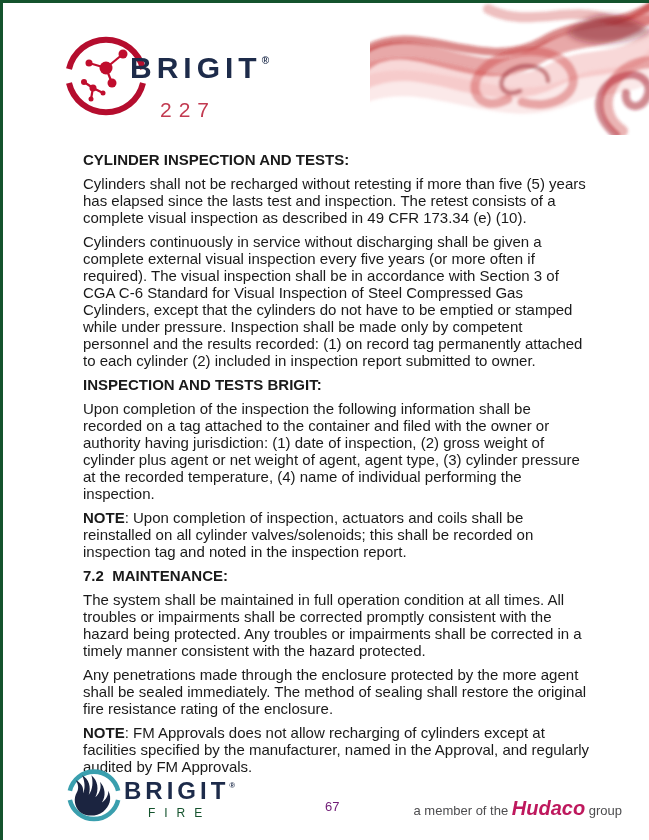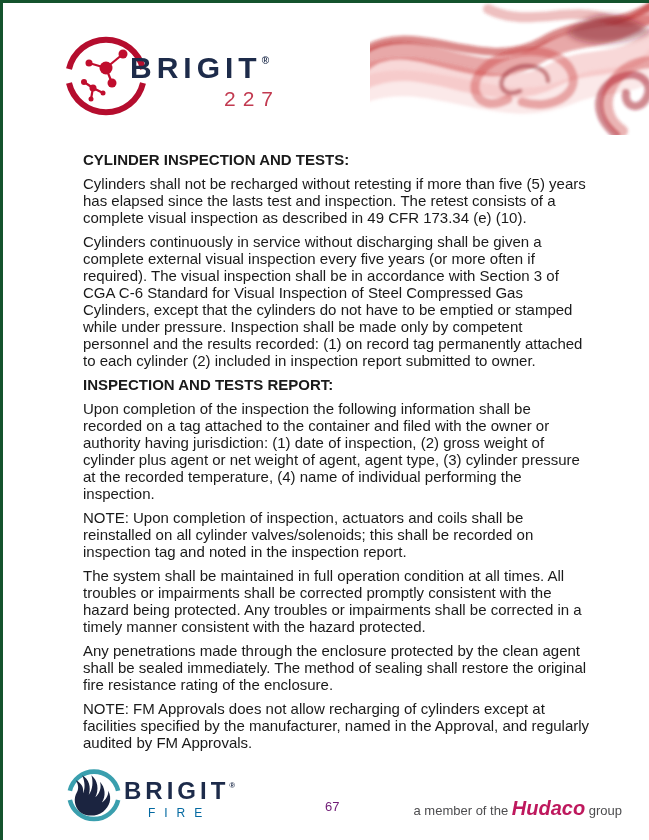--- a/index.html
+++ b/index.html
@@ -15,37 +15,37 @@
   
   .header{position:relative;height:148px;}
   .smoke{position:absolute;top:0;right:0;width:280px;height:132px;}
   .logo-mark{position:absolute;left:57px;top:28px;}
   .wordmark{position:absolute;left:127px;top:50px;line-height:1;}
   .wordmark .brand{
     font-size:30px;font-weight:700;letter-spacing:5px;color:#1d2b4a;
   }
   .wordmark .reg{font-size:10px;font-weight:700;color:#1d2b4a;vertical-align:14px;}
   .wordmark .product{
-    display:block;text-align:right;margin-top:5px;margin-left:30px;width:120px;
+    display:block;text-align:left;margin-top:16px;margin-left:30px;width:120px;
     font-size:21px;letter-spacing:7px;color:#c23a50;font-weight:400;
   }
   
   .content{padding:0 52px 0 80px;font-size:15px;line-height:17px;}
   .content p{margin:0 8px 7px 0;}
   .content .h{font-weight:700;white-space:pre-wrap;margin:0 0 7px 0;}
-  .content .b{font-weight:400;}
+  .content .b{font-weight:700;}
   
   .footer{position:absolute;left:0;bottom:0;width:100%;height:80px;}
   .f-logo{position:absolute;left:61px;top:0;}
   .f-word{position:absolute;left:121px;top:18px;line-height:1;}
   .f-word .brand{font-size:24px;font-weight:700;letter-spacing:4px;color:#1d2b4a;}
   .f-word .reg{font-size:8px;font-weight:700;color:#1d2b4a;vertical-align:11px;}
   .f-word .division{
     display:block;text-align:center;margin-top:4px;
-    font-size:12px;letter-spacing:9px;color:#0369a1;font-weight:400;
+    font-size:12px;letter-spacing:9px;color:#14532d;font-weight:400;
   }
   .page-num{position:absolute;left:322px;top:38px;font-size:13px;color:#701a75;}
   .member{position:absolute;right:28px;top:36px;font-size:13px;color:#4d4d4f;white-space:nowrap;}
   .member .hudaco{font-size:20px;font-weight:700;font-style:italic;color:#be185d;}
 </style>
 </head>
 <body>
 
 <div class="page">
 
@@ -105,26 +105,27 @@
       <span class="brand">BRIGIT</span><span class="reg">®</span>
       <span class="product">227</span>
     </div>
   </div>
 
   <div class="content">
     <p class="h">CYLINDER INSPECTION AND TESTS:</p>
     <p>Cylinders shall not be recharged without retesting if more than five (5) years has elapsed since the lasts test and inspection. The retest consists of a complete visual inspection as described in 49 CFR 173.34 (e) (10).</p>
     <p>Cylinders continuously in service without discharging shall be given a complete external visual inspection every five years (or more often if required). The visual inspection shall be in accordance with Section 3 of CGA C-6 Standard for Visual Inspection of Steel Compressed Gas Cylinders, except that the cylinders do not have to be emptied or stamped while under pressure. Inspection shall be made only by competent personnel and the results recorded: (1) on record tag permanently attached to each cylinder (2) included in inspection report submitted to owner.</p>
 
-    <p class="h">INSPECTION AND TESTS REPORT:</p>
+    <p class="h">INSPECTION AND TESTS BRIGIT:</p>
     <p>Upon completion of the inspection the following information shall be recorded on a tag attached to the container and filed with the owner or authority having jurisdiction: (1) date of inspection, (2) gross weight of cylinder plus agent or net weight of agent, agent type, (3) cylinder pressure at the recorded temperature, (4) name of individual performing the inspection.</p>
     <p><span class="b">NOTE</span><span>: Upon completion of inspection, actuators and coils shall be reinstalled on all cylinder valves/solenoids; this shall be recorded on inspection tag and noted in the inspection report.</span></p>
 
+    <p class="h">7.2  MAINTENANCE:</p>
     <p>The system shall be maintained in full operation condition at all times. All troubles or impairments shall be corrected promptly consistent with the hazard being protected. Any troubles or impairments shall be corrected in a timely manner consistent with the hazard protected.</p>
-    <p>Any penetrations made through the enclosure protected by the clean agent shall be sealed immediately. The method of sealing shall restore the original fire resistance rating of the enclosure.</p>
+    <p>Any penetrations made through the enclosure protected by the more agent shall be sealed immediately. The method of sealing shall restore the original fire resistance rating of the enclosure.</p>
     <p><span class="b">NOTE</span><span>: FM Approvals does not allow recharging of cylinders except at facilities specified by the manufacturer, named in the Approval, and regularly audited by FM Approvals.</span></p>
   </div>
 
   <div class="footer">
 
     <svg class="f-logo" width="60" height="70" viewBox="0 0 92 92" aria-hidden="true">
       <g stroke="#3a9fae" stroke-width="7" fill="none">
         <path d="M9,38 A38,38 0 0 1 83,38"></path>
         <path d="M9,52 A38,38 0 0 0 83,52"></path>
       </g>

